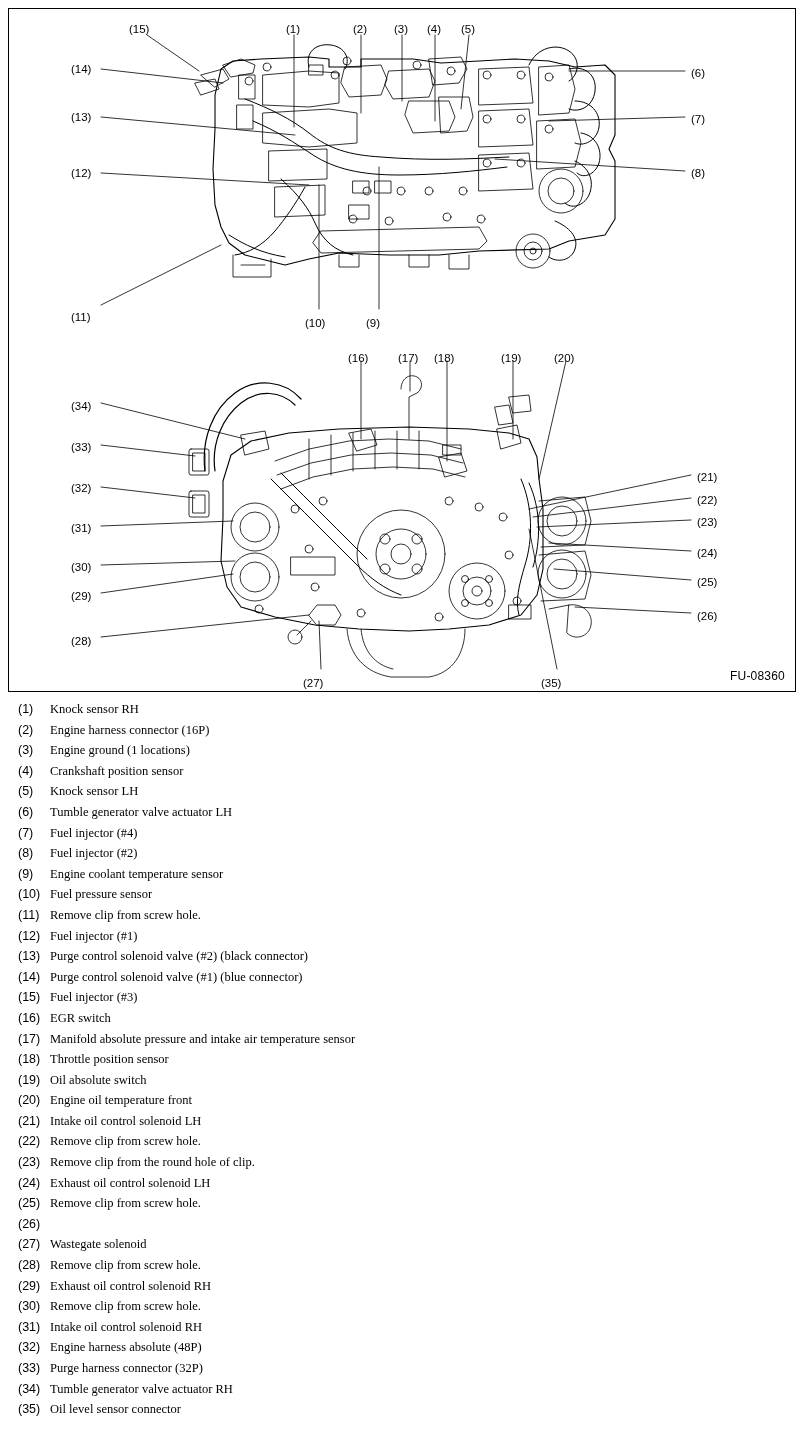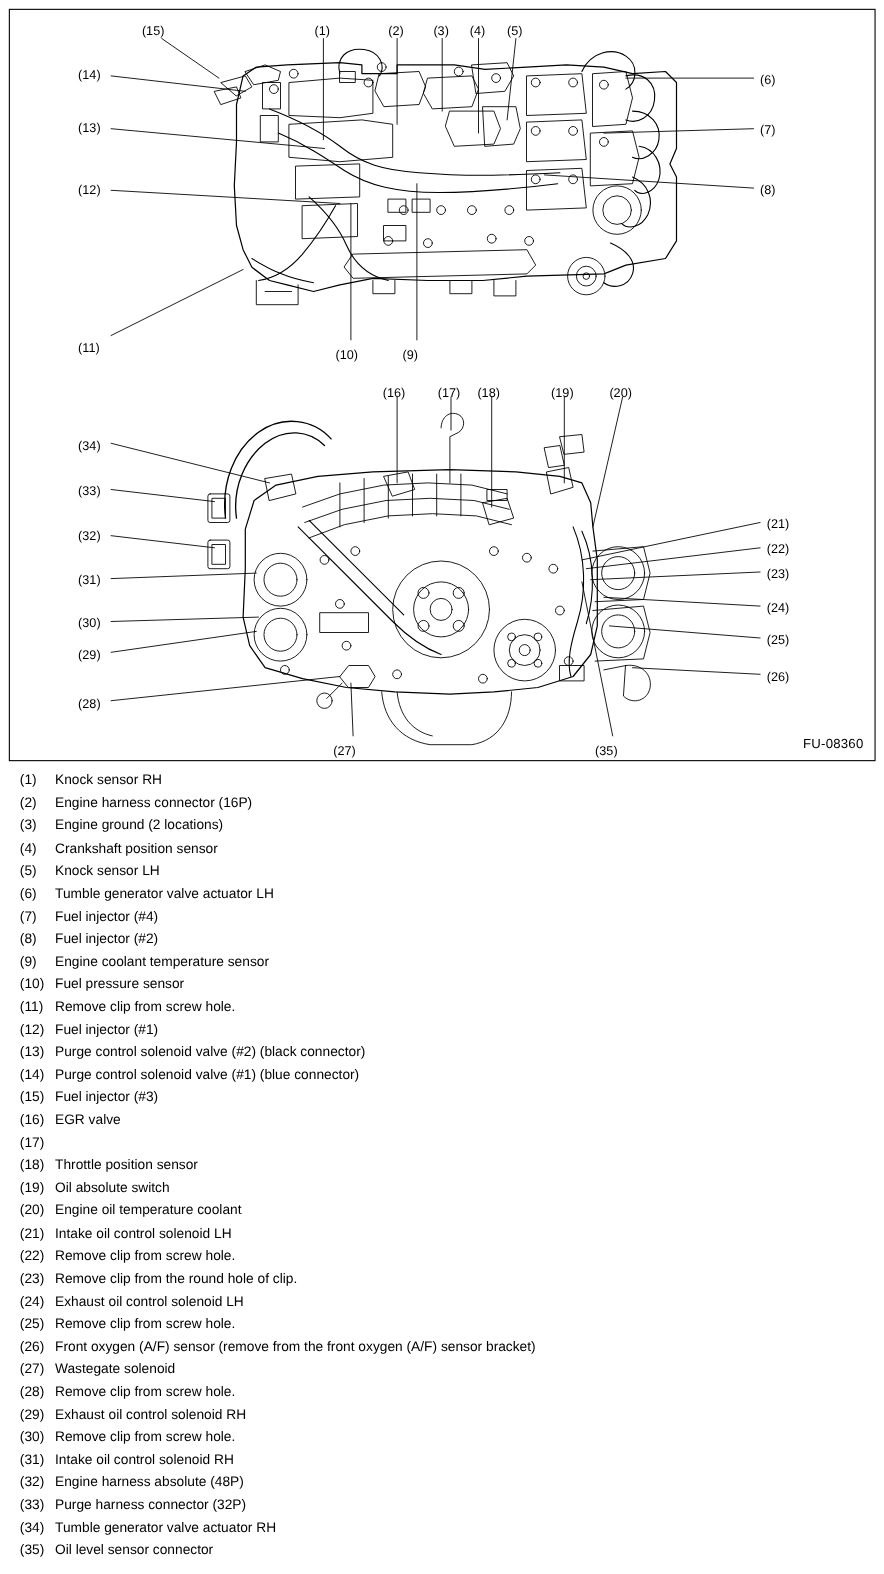--- a/index.html
+++ b/index.html
@@ -72,20 +72,21 @@
   }
   .legend-num {
     width: 42px;
     text-align: left;
     padding-left: 10px;
     font-size: 12.5px;
     box-sizing: border-box;
   }
   .legend-text {
     font-size: 12.5px;
+    font-family: Liberation Serif, serif;
   }
 </style>
 </head>
 <body>
 
 <div class="page">
 
   <div class="figure">
     <div class="figure-inner">
 
@@ -344,21 +345,21 @@
     <div class="legend-row">
       <span class="legend-num">(1)</span>
       <span class="legend-text">Knock sensor RH</span>
     </div>
     <div class="legend-row">
       <span class="legend-num">(2)</span>
       <span class="legend-text">Engine harness connector (16P)</span>
     </div>
     <div class="legend-row">
       <span class="legend-num">(3)</span>
-      <span class="legend-text">Engine ground (2 locations)</span>
+      <span class="legend-text">Engine ground (1 locations)</span>
     </div>
     <div class="legend-row">
       <span class="legend-num">(4)</span>
       <span class="legend-text">Crankshaft position sensor</span>
     </div>
     <div class="legend-row">
       <span class="legend-num">(5)</span>
       <span class="legend-text">Knock sensor LH</span>
     </div>
     <div class="legend-row">
@@ -396,36 +397,37 @@
     <div class="legend-row">
       <span class="legend-num">(14)</span>
       <span class="legend-text">Purge control solenoid valve (#1) (blue connector)</span>
     </div>
     <div class="legend-row">
       <span class="legend-num">(15)</span>
       <span class="legend-text">Fuel injector (#3)</span>
     </div>
     <div class="legend-row">
       <span class="legend-num">(16)</span>
-      <span class="legend-text">EGR valve</span>
+      <span class="legend-text">EGR switch</span>
     </div>
     <div class="legend-row">
       <span class="legend-num">(17)</span>
+      <span class="legend-text">Manifold absolute pressure and intake air temperature sensor</span>
     </div>
     <div class="legend-row">
       <span class="legend-num">(18)</span>
       <span class="legend-text">Throttle position sensor</span>
     </div>
     <div class="legend-row">
       <span class="legend-num">(19)</span>
       <span class="legend-text">Oil absolute switch</span>
     </div>
     <div class="legend-row">
       <span class="legend-num">(20)</span>
-      <span class="legend-text">Engine oil temperature coolant</span>
+      <span class="legend-text">Engine oil temperature front</span>
     </div>
     <div class="legend-row">
       <span class="legend-num">(21)</span>
       <span class="legend-text">Intake oil control solenoid LH</span>
     </div>
     <div class="legend-row">
       <span class="legend-num">(22)</span>
       <span class="legend-text">Remove clip from screw hole.</span>
     </div>
     <div class="legend-row">
@@ -435,21 +437,20 @@
     <div class="legend-row">
       <span class="legend-num">(24)</span>
       <span class="legend-text">Exhaust oil control solenoid LH</span>
     </div>
     <div class="legend-row">
       <span class="legend-num">(25)</span>
       <span class="legend-text">Remove clip from screw hole.</span>
     </div>
     <div class="legend-row">
       <span class="legend-num">(26)</span>
-      <span class="legend-text">Front oxygen (A/F) sensor (remove from the front oxygen (A/F) sensor bracket)</span>
     </div>
     <div class="legend-row">
       <span class="legend-num">(27)</span>
       <span class="legend-text">Wastegate solenoid</span>
     </div>
     <div class="legend-row">
       <span class="legend-num">(28)</span>
       <span class="legend-text">Remove clip from screw hole.</span>
     </div>
     <div class="legend-row">

